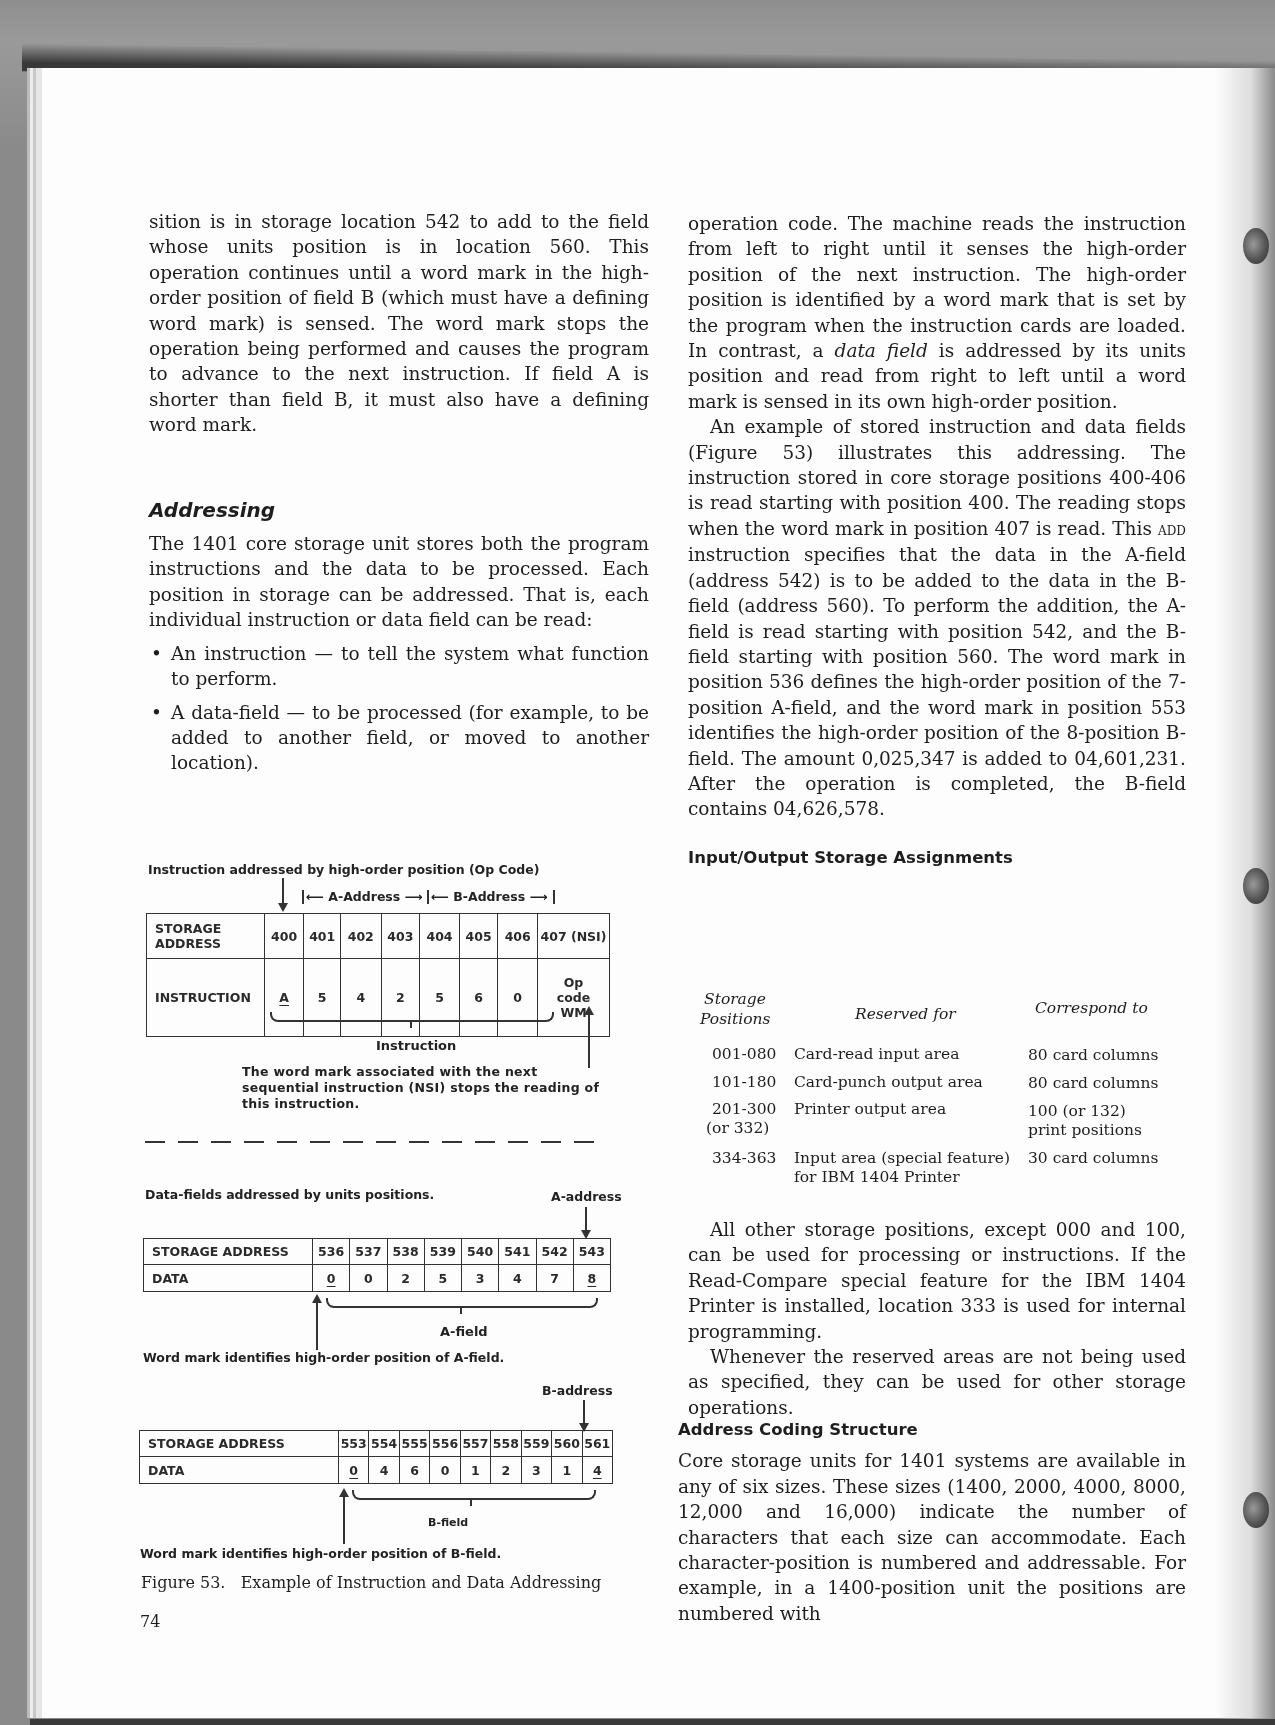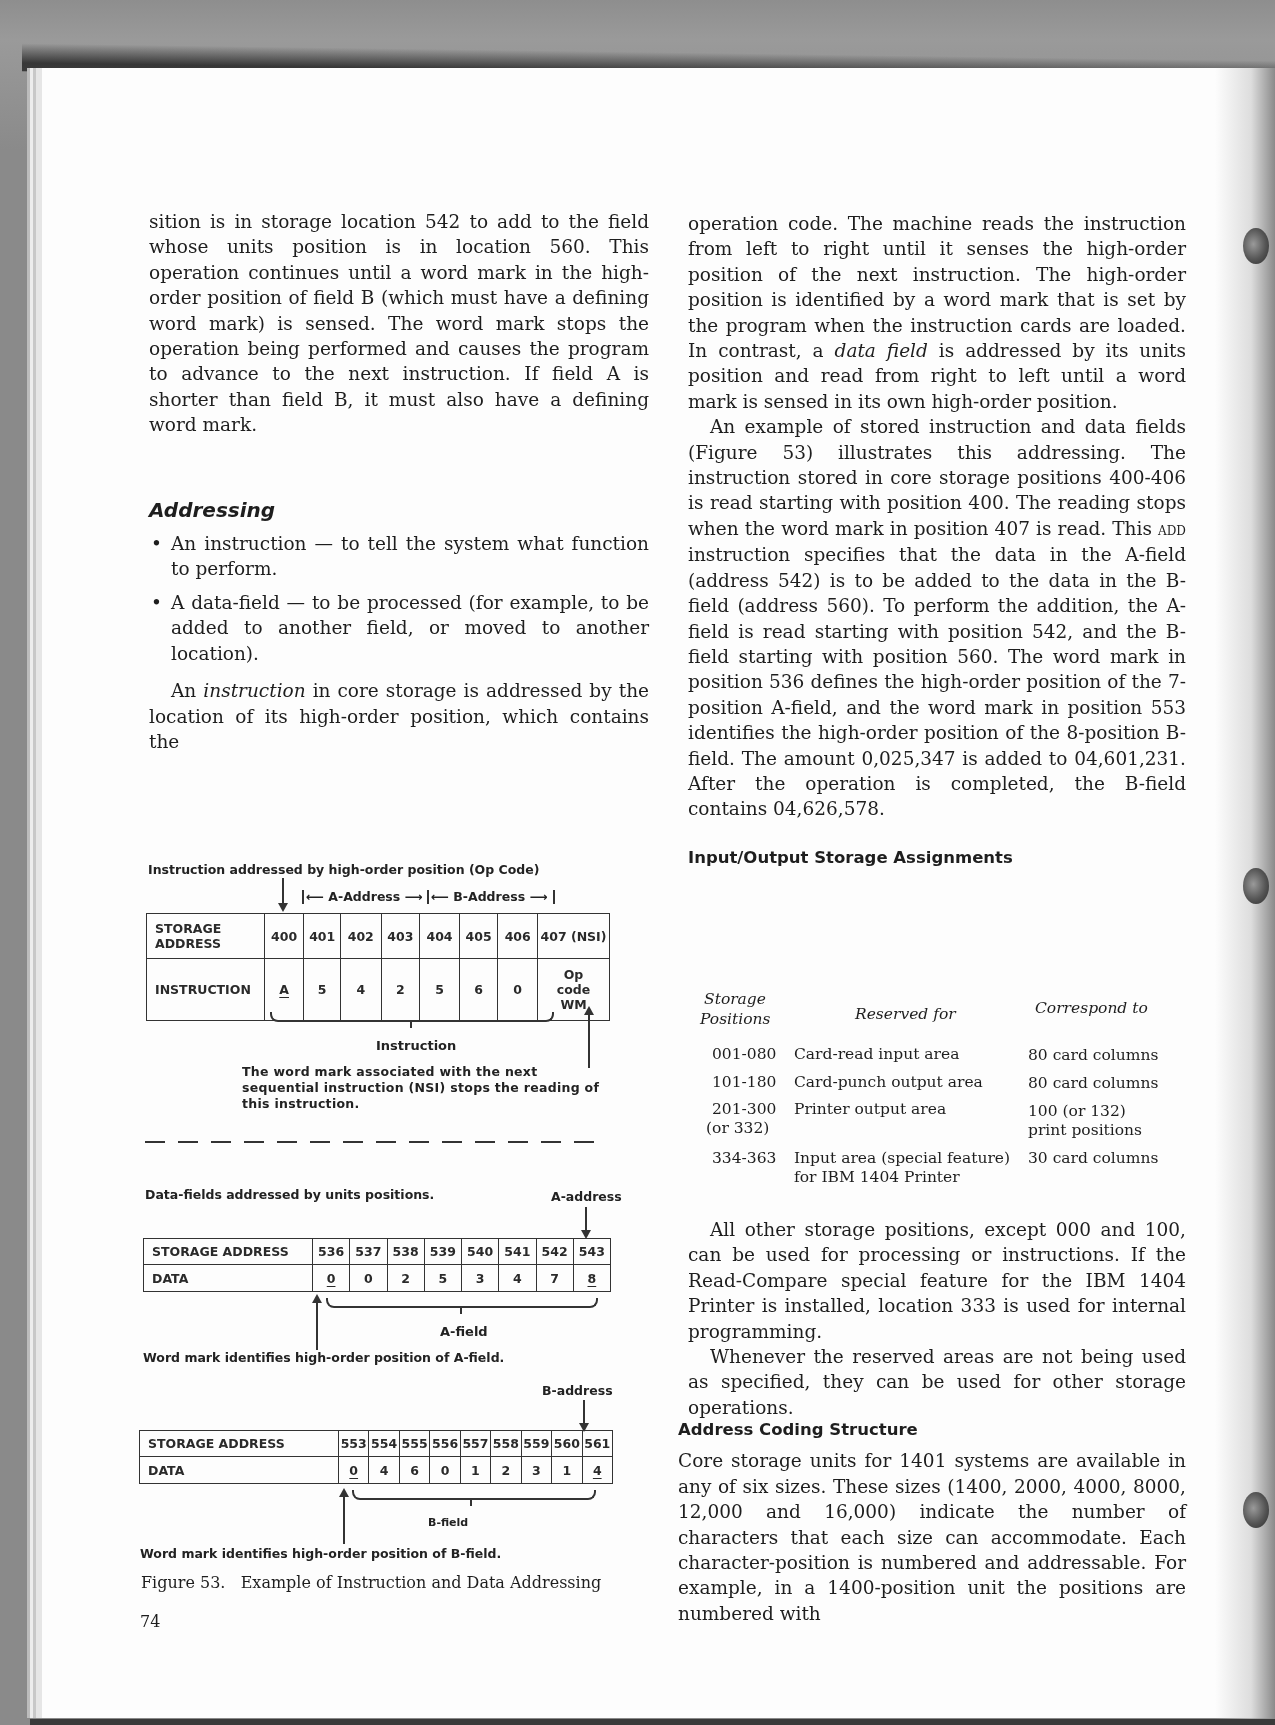--- a/index.html
+++ b/index.html
@@ -85,23 +85,23 @@
 <div class="page"></div>
 <div class="page-right-edge"></div>
 <div class="page-bottom-edge"></div>
 <div class="hole" style="top:228px"></div>
 <div class="hole" style="top:868px"></div>
 <div class="hole" style="top:1492px"></div>
 
 <div class="col col-left">
   <p>sition is in storage location 542 to add to the field whose units position is in location 560. This operation continues until a word mark in the high-order position of field B (which must have a defining word mark) is sensed. The word mark stops the operation being performed and causes the program to advance to the next instruction. If field A is shorter than field B, it must also have a defining word mark.</p>
   <div class="h-addressing">Addressing</div>
+  <p>The 1401 core storage unit stores both the program instructions and the data to be processed. Each position in storage can be addressed. That is, each individual instruction or data field can be read:</p>
   <p class="bullet">An instruction — to tell the system what function to perform.</p>
   <p class="bullet">A data-field — to be processed (for example, to be added to another field, or moved to another location).</p>
-  <p class="indent" style="margin-top:12px"><span>An </span><em>instruction</em><span> in core storage is addressed by the location of its high-order position, which contains the</span></p>
 </div>
 
 <div class="col col-right">
   <p><span>operation code. The machine reads the instruction from left to right until it senses the high-order position of the next instruction. The high-order position is identified by a word mark that is set by the program when the instruction cards are loaded. In contrast, a </span><em>data field</em><span> is addressed by its units position and read from right to left until a word mark is sensed in its own high-order position.</span></p>
   <p class="indent"><span>An example of stored instruction and data fields (Figure 53) illustrates this addressing. The instruction stored in core storage positions 400-406 is read starting with position 400. The reading stops when the word mark in position 407 is read. This </span><span class="sc">add</span><span> instruction specifies that the data in the A-field (address 542) is to be added to the data in the B-field (address 560). To perform the addition, the A-field is read starting with position 542, and the B-field starting with position 560. The word mark in position 536 defines the high-order position of the 7-position A-field, and the word mark in position 553 identifies the high-order position of the 8-position B-field. The amount 0,025,347 is added to 04,601,231. After the operation is completed, the B-field contains 04,626,578.</span></p>
 </div>
 
 <div class="col" style="left:688px; top:845px; width:498px;">
   <div class="h-sans">Input/Output Storage Assignments</div>
 </div>
@@ -166,21 +166,21 @@
     </tr>
     <tr style="height:48px;">
       <td class="hdr">INSTRUCTION</td>
       <td><span class="u">A</span></td>
       <td>5</td>
       <td>4</td>
       <td>2</td>
       <td>5</td>
       <td>6</td>
       <td>0</td>
-      <td style="padding:8px 10px; line-height:15px;">Op code WM</td>
+      <td style="padding:16px 10px; line-height:15px;">Op code WM</td>
     </tr>
   </tbody>
     </table>
 
   <div class="brace" style="left:270px; top:1012px; width:280px;"></div>
   <div class="brace-tip" style="left:410px; top:1020px;"></div>
   <div class="fig-label" style="left:376px; top:1038px; font-size:13px;">Instruction</div>
   <div class="arrow-v up" style="left:588px; top:1008px; height:60px;"></div>
   <div class="fig-label" style="left:242px; top:1064px; width:370px; white-space:normal; line-height:16px; letter-spacing:0.3px;">The word mark associated with the next sequential instruction (NSI) stops the reading of this instruction.</div>
 

